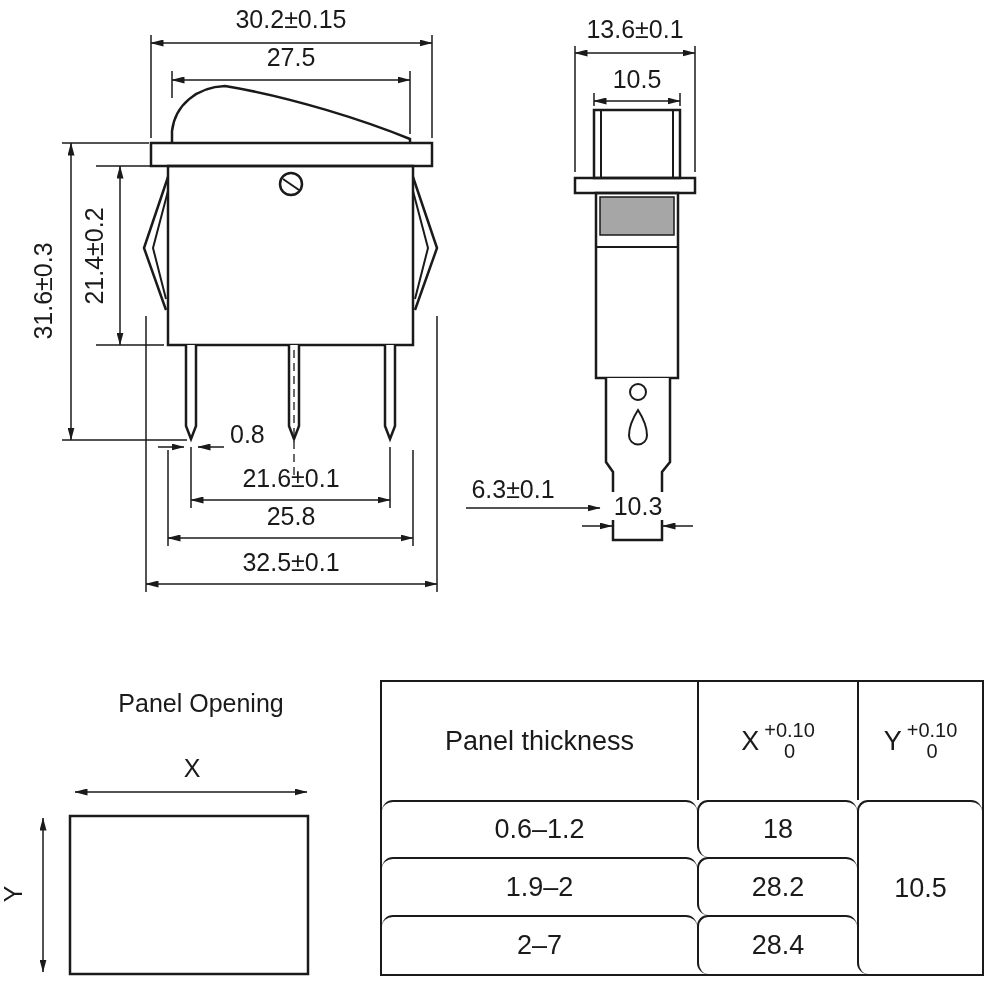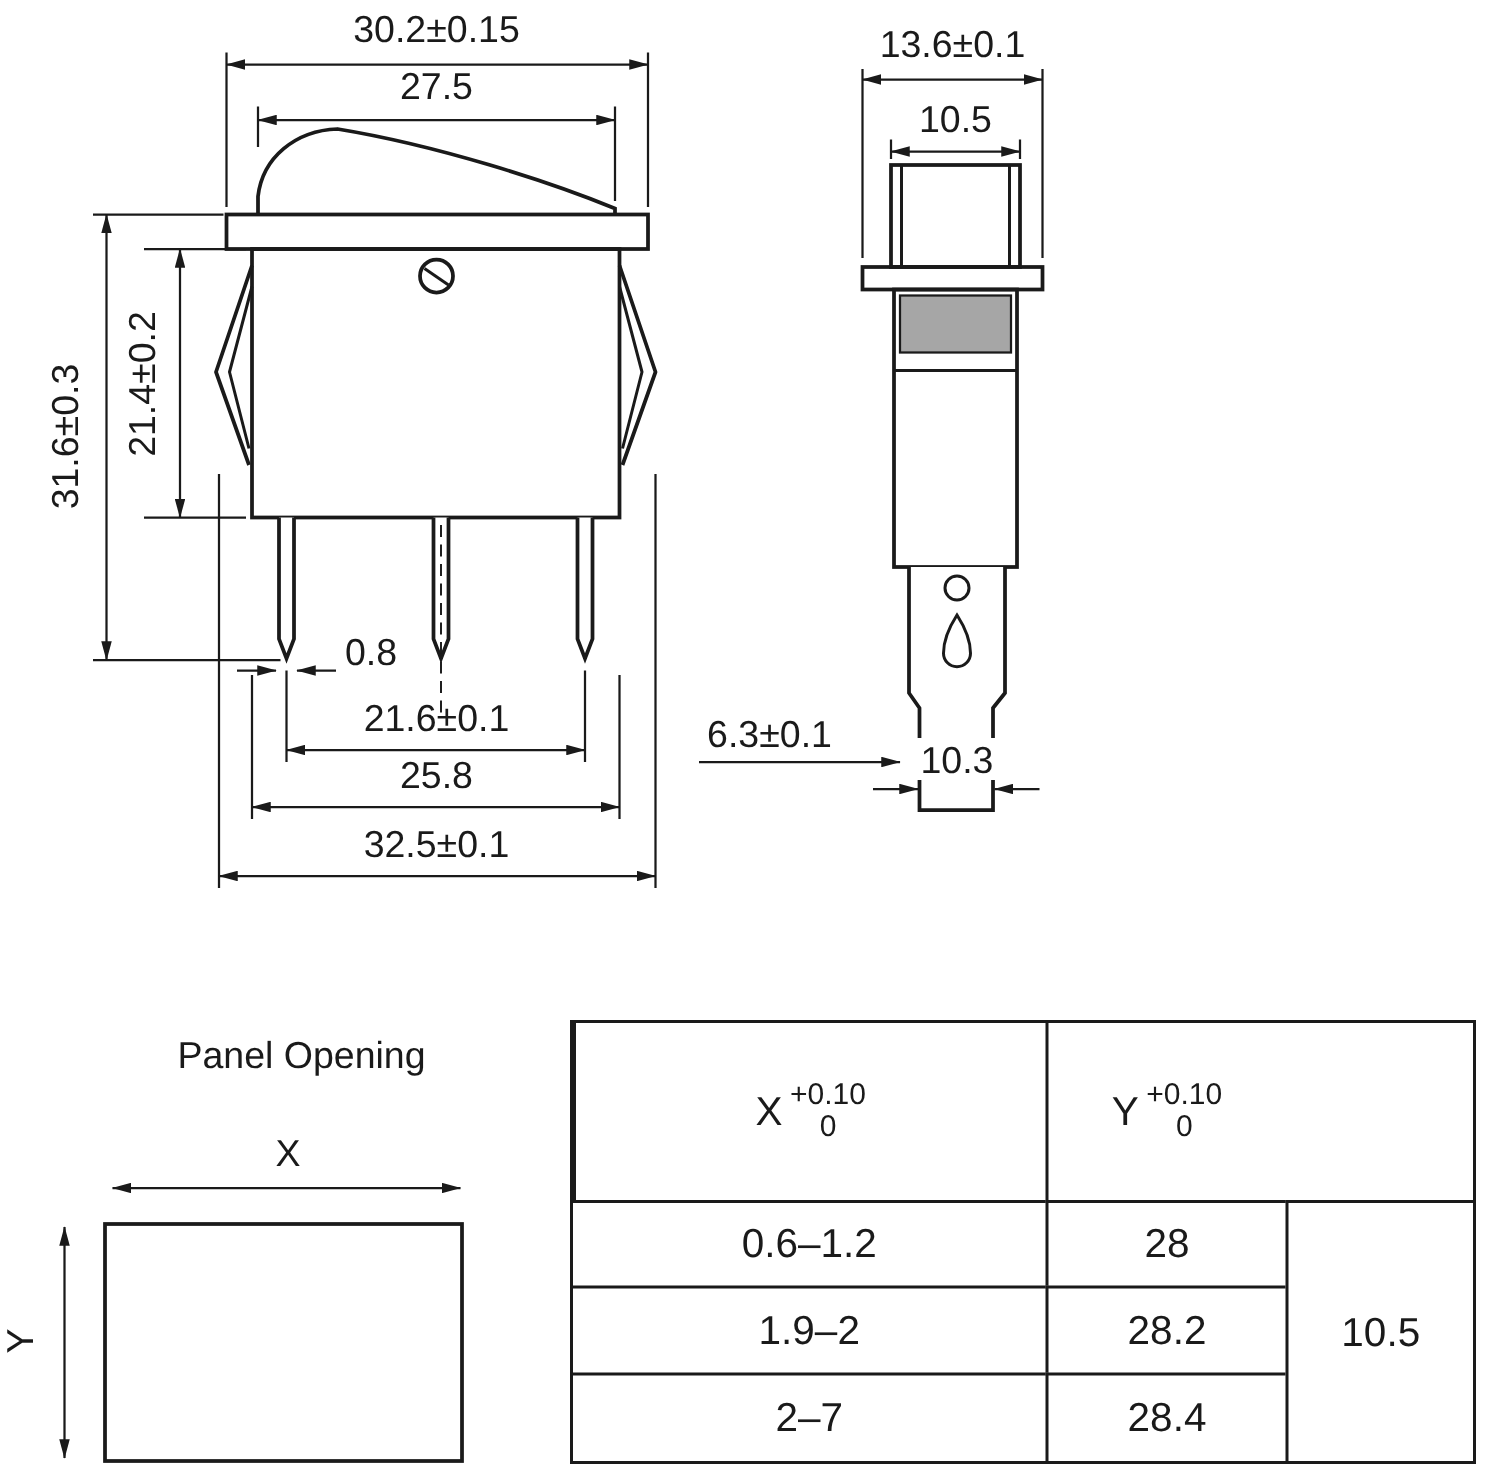--- a/index.html
+++ b/index.html
@@ -32,21 +32,21 @@
     box-sizing: border-box;
   }
   .cell {
     display: flex;
     align-items: center;
     justify-content: center;
     font-size: 27px;
     box-sizing: border-box;
   }
   .bl { border-left: 2px solid #1a1a1a; }
-  .bt { border-top: 2px solid #1a1a1a; }
+  .bt { border-top: 2px solid #1a1a1a; border-radius: 11px; }
   .tol {
     display: inline-flex;
     flex-direction: column;
     align-items: center;
     font-size: 20px;
     line-height: 1.05;
     margin-left: 5px;
     justify-content: flex-end;
   }
   .r2c1 { grid-area: 2 / 1; }
@@ -172,37 +172,40 @@
       <text x="201" y="712" text-anchor="middle" font-size="27">Panel Opening</text>
       <text x="192" y="777" text-anchor="middle" font-size="27">X</text>
       <line x1="75" y1="792" x2="307" y2="792" stroke="#1a1a1a" stroke-width="1.5" marker-start="url(#arr)" marker-end="url(#arr)"></line>
       <rect x="70" y="816" width="238" height="158" fill="none" stroke="#1a1a1a" stroke-width="2.5"></rect>
       <text transform="rotate(-90,22,894)" x="22" y="894" text-anchor="middle" font-size="27">Y</text>
       <line x1="43" y1="818" x2="43" y2="972" stroke="#1a1a1a" stroke-width="1.5" marker-start="url(#arr)" marker-end="url(#arr)"></line>
     </g>
   </svg>
 
   <div class="spec-table">
+    <div class="cell">
+      <span>Panel thickness</span>
+    </div>
     <div class="cell bl">
       <span>X</span>
       <span class="tol">
         <span>+0.10</span>
         <span>0</span>
       </span>
     </div>
     <div class="cell bl">
       <span>Y</span>
       <span class="tol">
         <span>+0.10</span>
         <span>0</span>
       </span>
     </div>
 
     <div class="cell bt r2c1">0.6–1.2</div>
-    <div class="cell bl bt r2c2">28</div>
+    <div class="cell bl bt r2c2">18</div>
     <div class="cell bl bt yspan">10.5</div>
 
     <div class="cell bt r3c1">1.9–2</div>
     <div class="cell bl bt r3c2">28.2</div>
 
     <div class="cell bt r4c1">2–7</div>
     <div class="cell bl bt r4c2">28.4</div>
   </div>
 
 </div>

